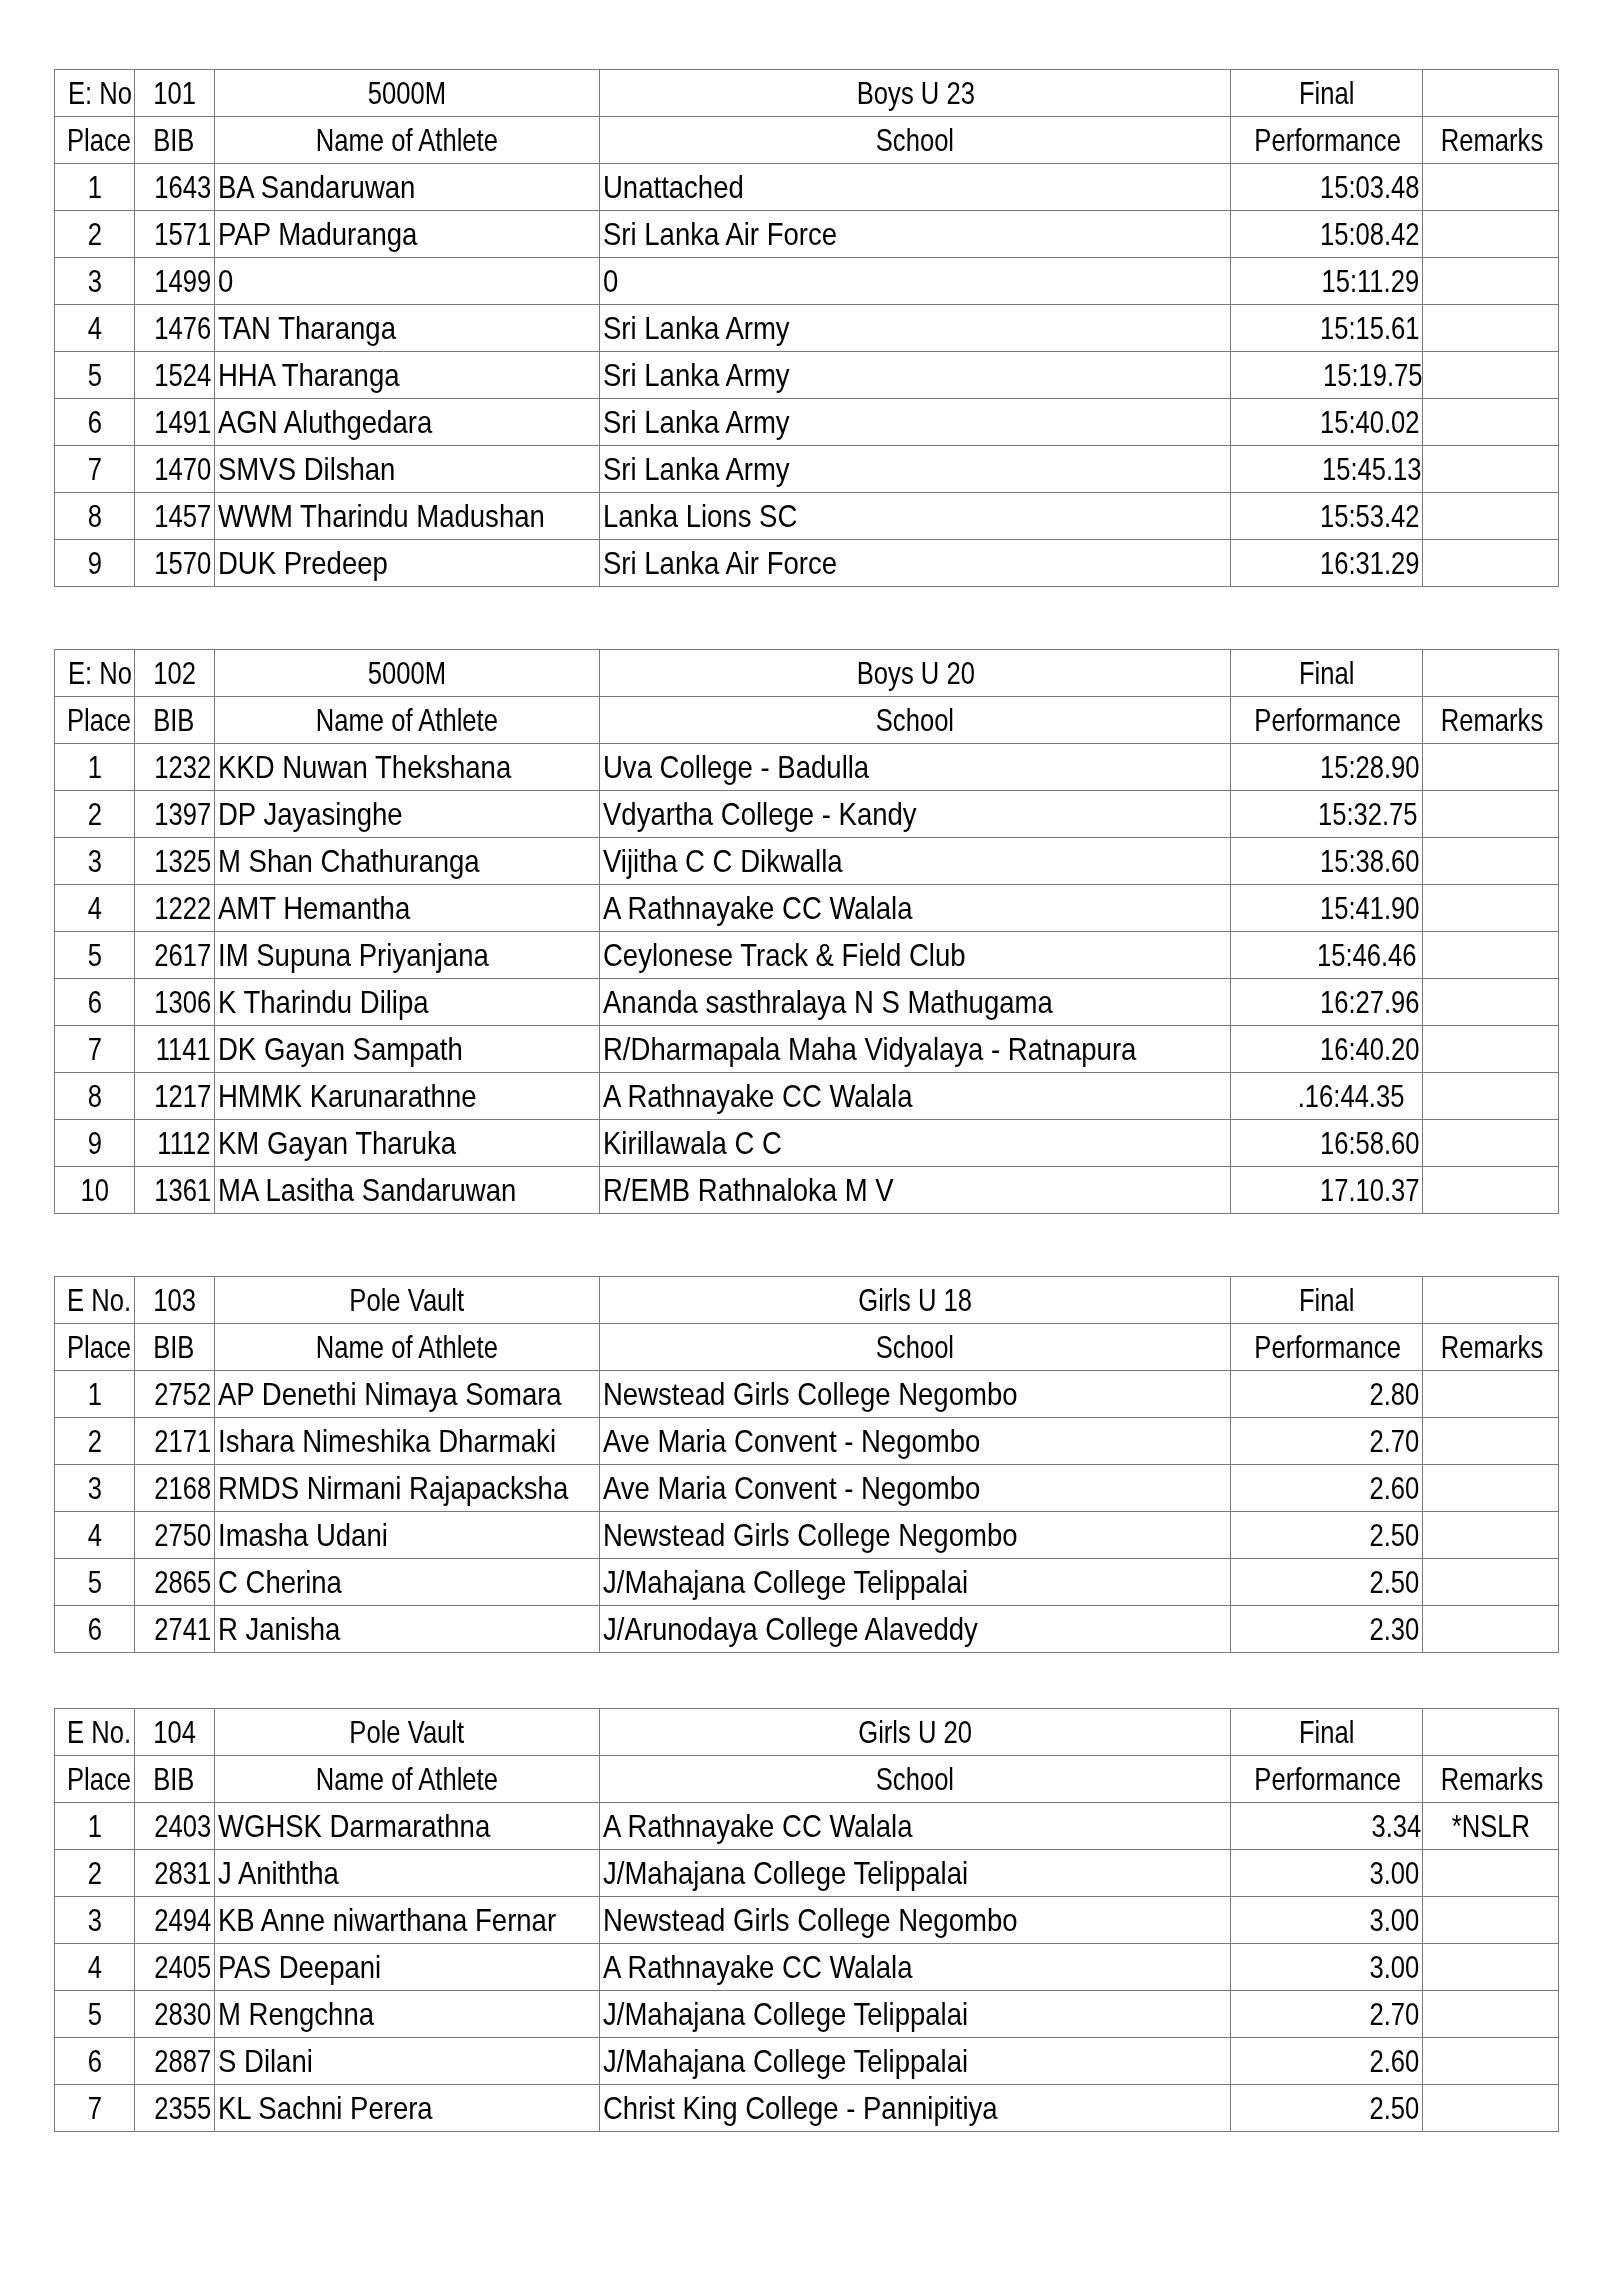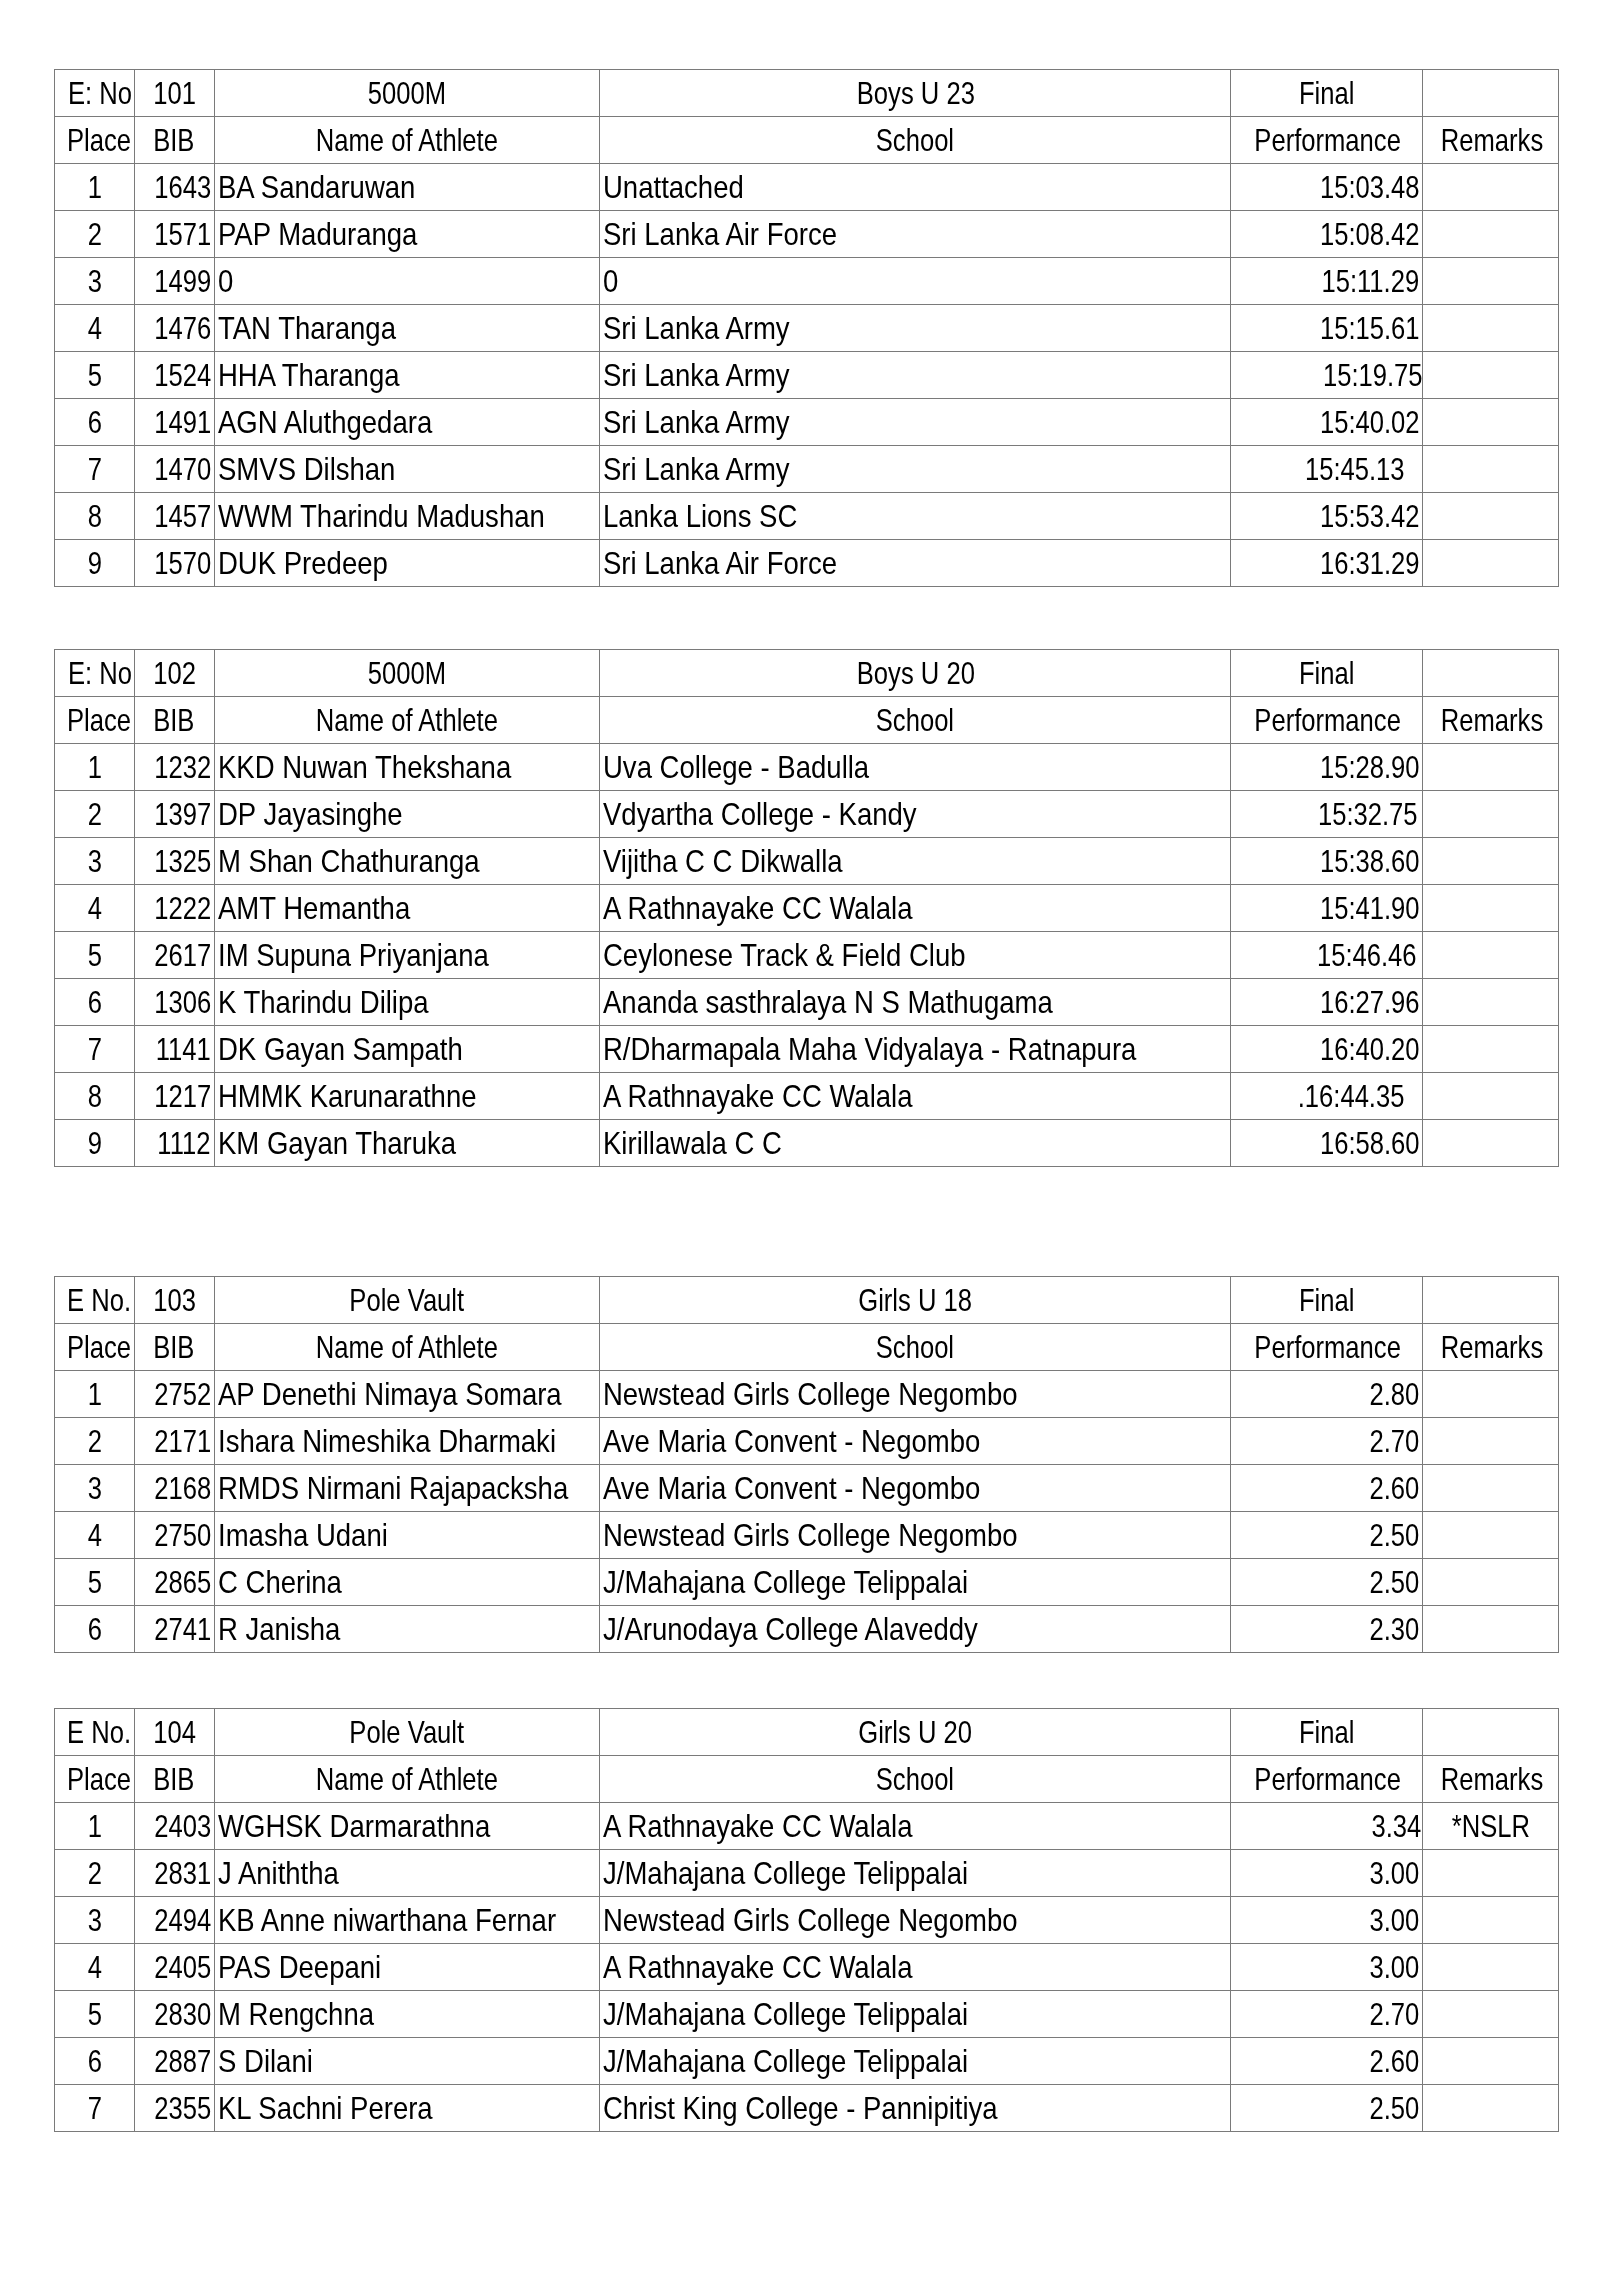--- a/index.html
+++ b/index.html
@@ -96,21 +96,21 @@
           <td class="lft"><span class="body-txt">AGN Aluthgedara</span></td>
           <td class="lft"><span class="body-txt">Sri Lanka Army</span></td>
           <td class="rgt" style="padding-right:3px"><span class="narrow narrow-r">15:40.02</span></td>
           <td class="ctr"><span class="narrow narrow-c"></span></td>
         </tr>
         <tr>
           <td class="ctr"><span class="narrow narrow-c">7</span></td>
           <td class="rgt" style="padding-right:2.9px"><span class="narrow narrow-r">1470</span></td>
           <td class="lft"><span class="body-txt">SMVS Dilshan</span></td>
           <td class="lft"><span class="body-txt">Sri Lanka Army</span></td>
-          <td class="rgt" style="padding-right:18px"><span class="narrow narrow-r">15:45.13</span></td>
+          <td class="rgt" style="padding-right:1px"><span class="narrow narrow-r">15:45.13</span></td>
           <td class="ctr"><span class="narrow narrow-c"></span></td>
         </tr>
         <tr>
           <td class="ctr"><span class="narrow narrow-c">8</span></td>
           <td class="rgt" style="padding-right:2.9px"><span class="narrow narrow-r">1457</span></td>
           <td class="lft"><span class="body-txt">WWM Tharindu Madushan</span></td>
           <td class="lft"><span class="body-txt">Lanka Lions  SC</span></td>
           <td class="rgt" style="padding-right:2.9px"><span class="narrow narrow-r">15:53.42</span></td>
           <td class="ctr"><span class="narrow narrow-c"></span></td>
         </tr>
@@ -215,20 +215,28 @@
           <td class="ctr"><span class="narrow narrow-c"></span></td>
         </tr>
         <tr>
           <td class="ctr"><span class="narrow narrow-c">9</span></td>
           <td class="rgt" style="padding-right:2.9px"><span class="narrow narrow-r">1112</span></td>
           <td class="lft"><span class="body-txt">KM Gayan Tharuka</span></td>
           <td class="lft"><span class="body-txt">Kirillawala C C</span></td>
           <td class="rgt" style="padding-right:2.9px"><span class="narrow narrow-r">16:58.60</span></td>
           <td class="ctr"><span class="narrow narrow-c"></span></td>
         </tr>
+        <tr>
+          <td class="ctr"><span class="narrow narrow-c">10</span></td>
+          <td class="rgt" style="padding-right:2.9px"><span class="narrow narrow-r">1361</span></td>
+          <td class="lft"><span class="body-txt">MA Lasitha Sandaruwan</span></td>
+          <td class="lft"><span class="body-txt">R/EMB Rathnaloka M V</span></td>
+          <td class="rgt" style="padding-right:2.9px"><span class="narrow narrow-r">17.10.37</span></td>
+          <td class="ctr"><span class="narrow narrow-c"></span></td>
+        </tr>
       </tbody>
     </table>
     <table class="tbl" style="top: 1276px;">
       <colgroup>
         <col class="c-place">
         <col class="c-bib">
         <col class="c-name">
         <col class="c-school">
         <col class="c-perf">
         <col class="c-rem">

